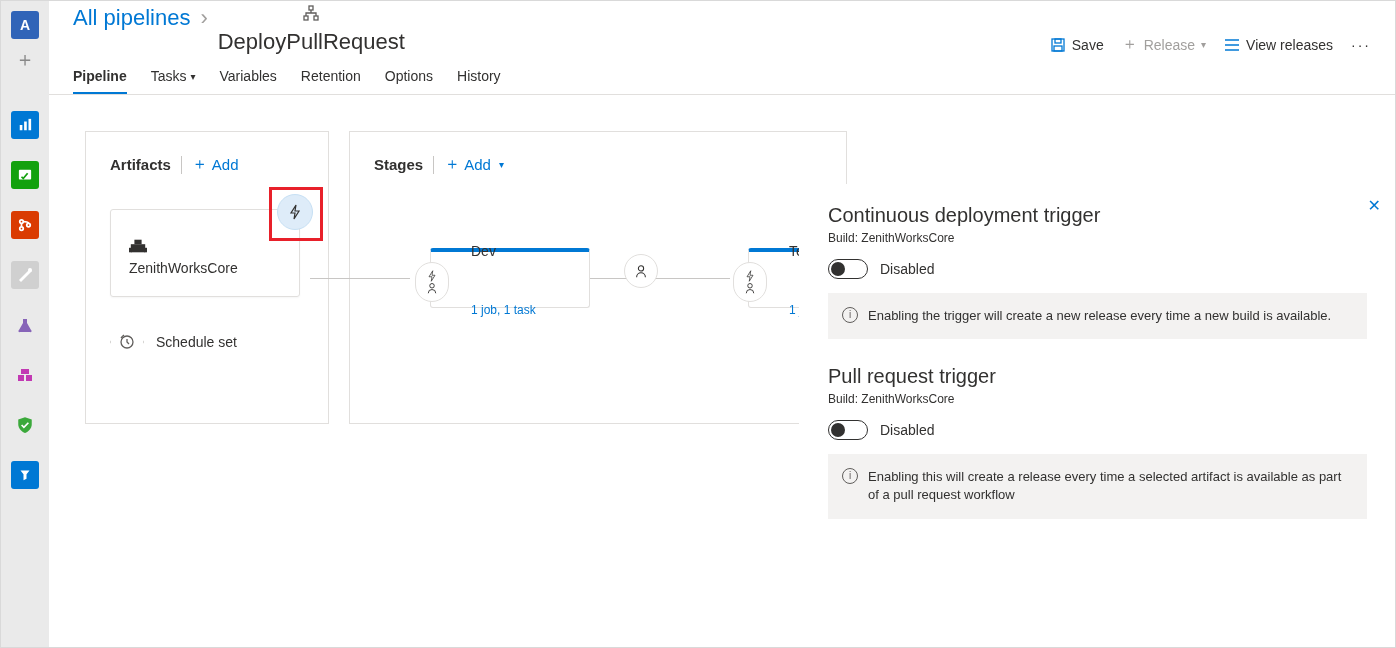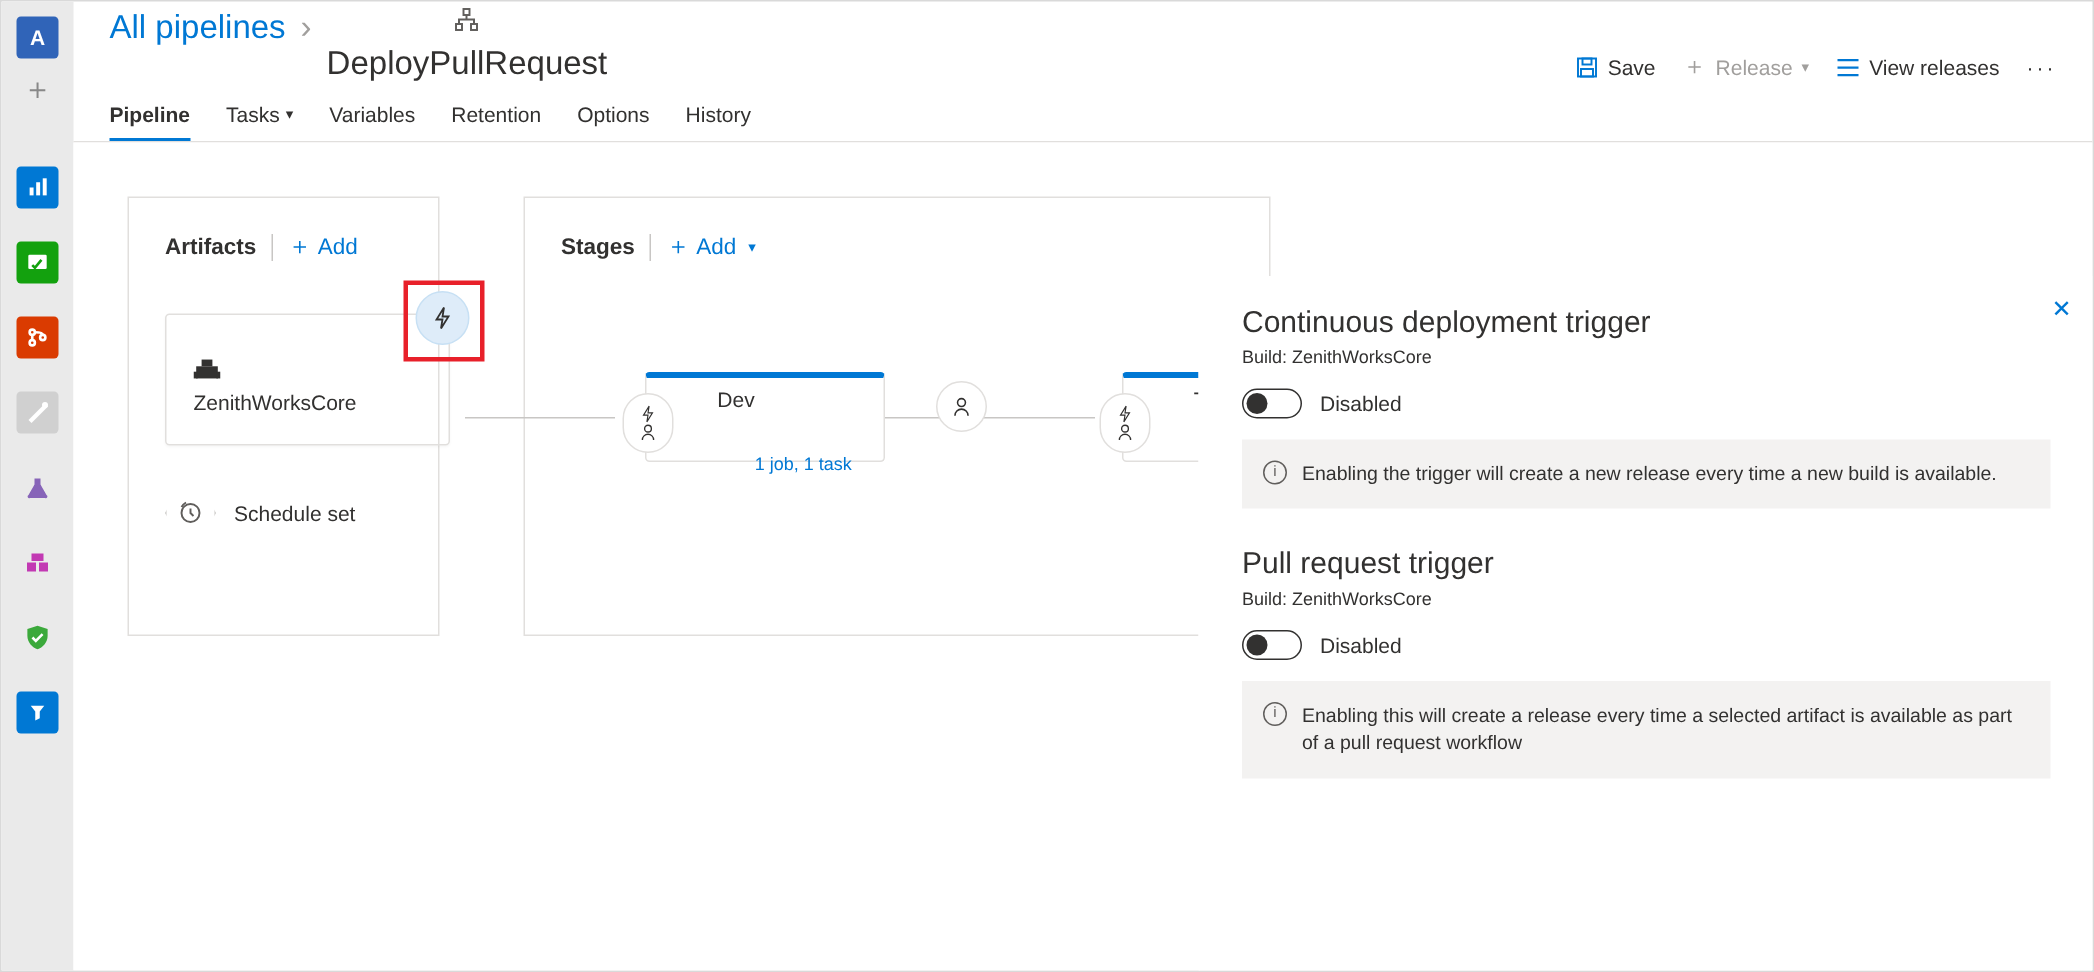--- a/index.html
+++ b/index.html
@@ -53,21 +53,21 @@
   .top-actions { display:flex; align-items:center; gap:18px; color:#323130;margin-top:29px; }
   .top-actions .action { display:flex; align-items:center; gap:6px; cursor:pointer; }
   .top-actions .disabled { color:#a19f9d; }
   .chevron-small { font-size:10px; }
   .tabs { display:flex; gap:24px; padding:0 24px; border-bottom:1px solid #e1dfdd; height:40px; align-items:flex-end; margin-top:6px;}
   .tab { padding-bottom:10px; cursor:pointer; color:#323130; display:flex; gap:4px; align-items:center;}
   .tab.active { border-bottom:2px solid #0078d4; font-weight:600; padding-bottom:8px; }
   
   .canvas { position:relative; flex:1; padding:36px 0 0 36px; background:#fff;}
   .panel-box { position:absolute; border:1px solid #e1dfdd; }
-  .artifacts-box { left:36px; top:36px; width:208px; height:293px; padding:22px 18px 14px 24px;}
+  .artifacts-box { left:36px; top:36px; width:244px; height:293px; padding:22px 18px 14px 24px;}
   .stages-box   { left:300px; top:36px; width:498px; height:293px; padding:22px 18px 14px 24px;}
   .panel-header { display:flex; align-items:center; gap:10px; font-weight:600; font-size:15px; }
   .vdiv { width:1px; height:18px; background:#c8c6c4;}
   .add-link { color:#0078d4; font-weight:400; display:flex; align-items:center; gap:4px; cursor:pointer;}
   .plus-glyph { color:#0078d4; font-size:16px; font-weight:400; }
   .artifact-card {
     position:relative;
     width:190px; height:88px;
     border:1px solid #e1dfdd; border-radius:3px;
     padding:16px 14px 8px 18px;
@@ -90,21 +90,21 @@
   }
   .schedule-pill { display:flex; align-items:center; gap:12px; margin-top:28px; }
   .hex {
     width:34px; height:34px; border:1px solid #c8c6c4; background:#fff;
     display:flex; align-items:center; justify-content:center;
     clip-path: polygon(25% 5%, 75% 5%, 100% 50%, 75% 95%, 25% 95%, 0% 50%);
   }
   .stage-card {
     position:absolute; background:#fff; border:1px solid #e1dfdd; border-radius:3px;
     width:160px; height:60px; border-top:4px solid #0078d4;
-    display:flex; flex-direction:row; justify-content:center; padding:6px 14px 6px 40px;
+    display:flex; flex-direction:column; justify-content:center; padding:6px 14px 6px 40px;
   }
   .stage1 { left:80px; top:116px;}
   .stage2 { left:398px; top:116px;}
   .stage-card .stage-name { font-size:14px; color:#323130;}
   .stage-card .stage-sub  { font-size:12px; color:#0078d4;margin-top:44px;}
   .stage-badge-left {
     position:absolute; left:-16px; top:10px;
     width:34px; height:40px; background:#fff; border:1px solid #e1dfdd; border-radius:18px;
     display:flex; flex-direction:column; align-items:center; justify-content:center; gap:0;
     font-size:12px;

